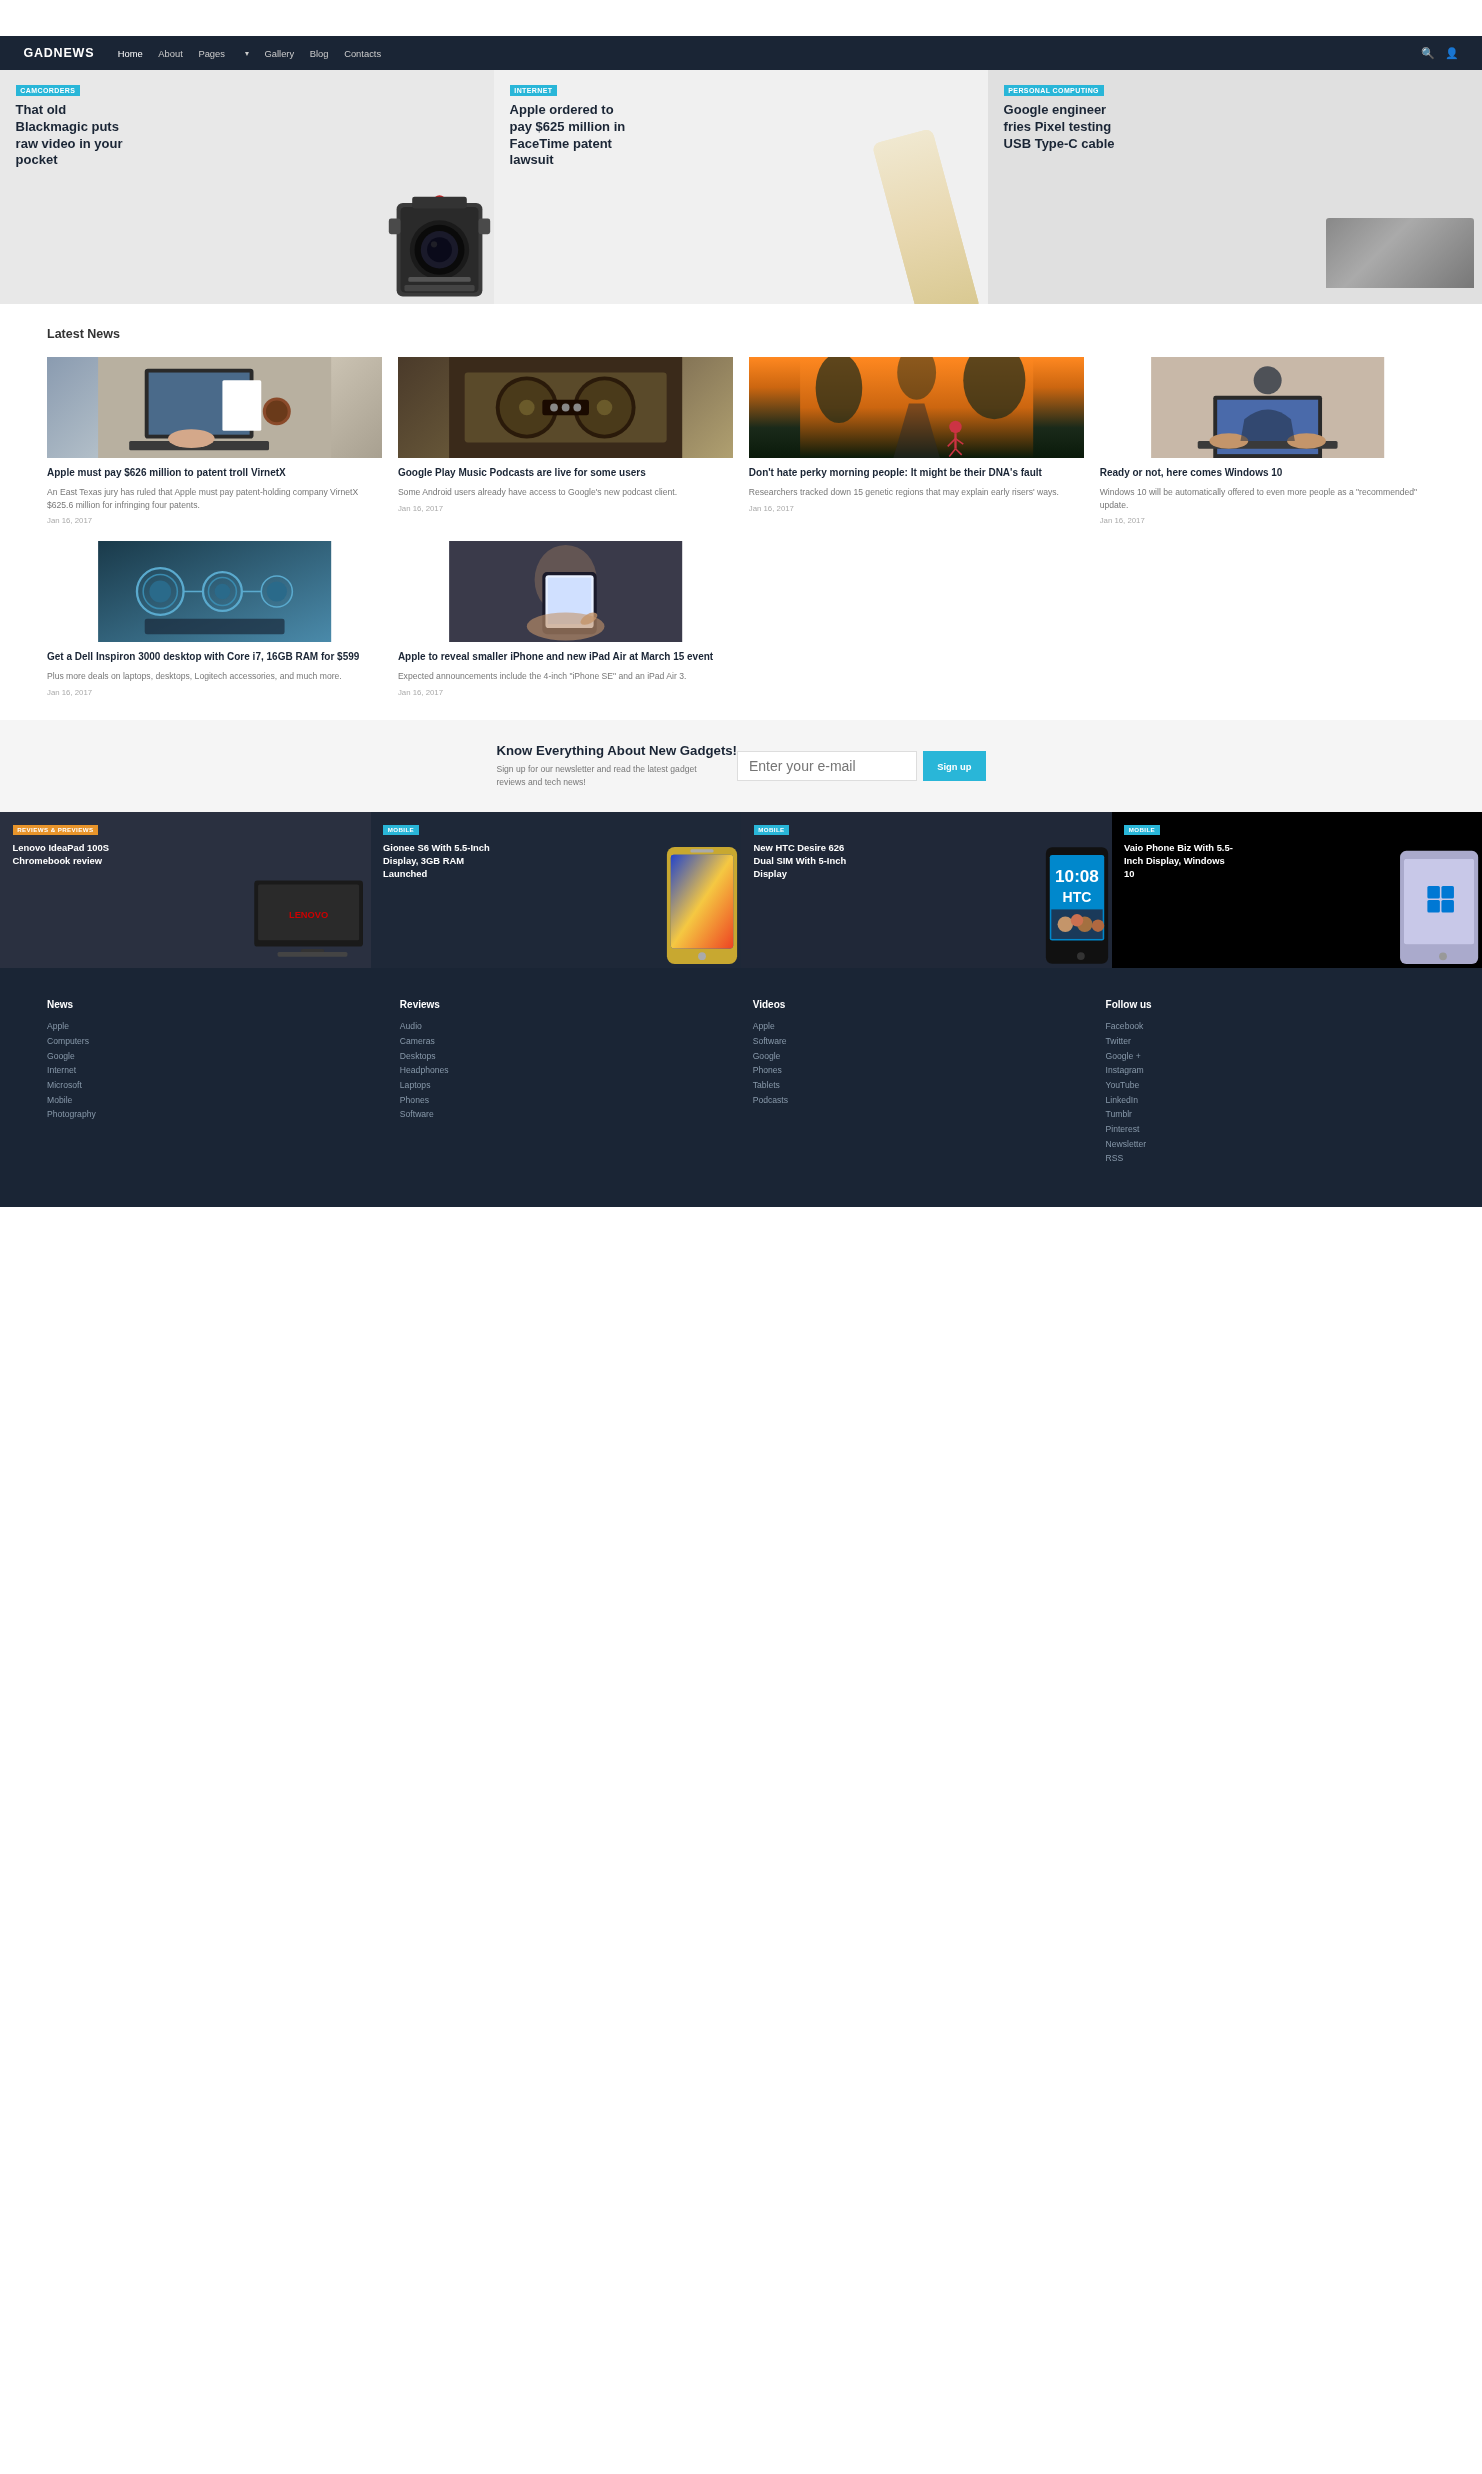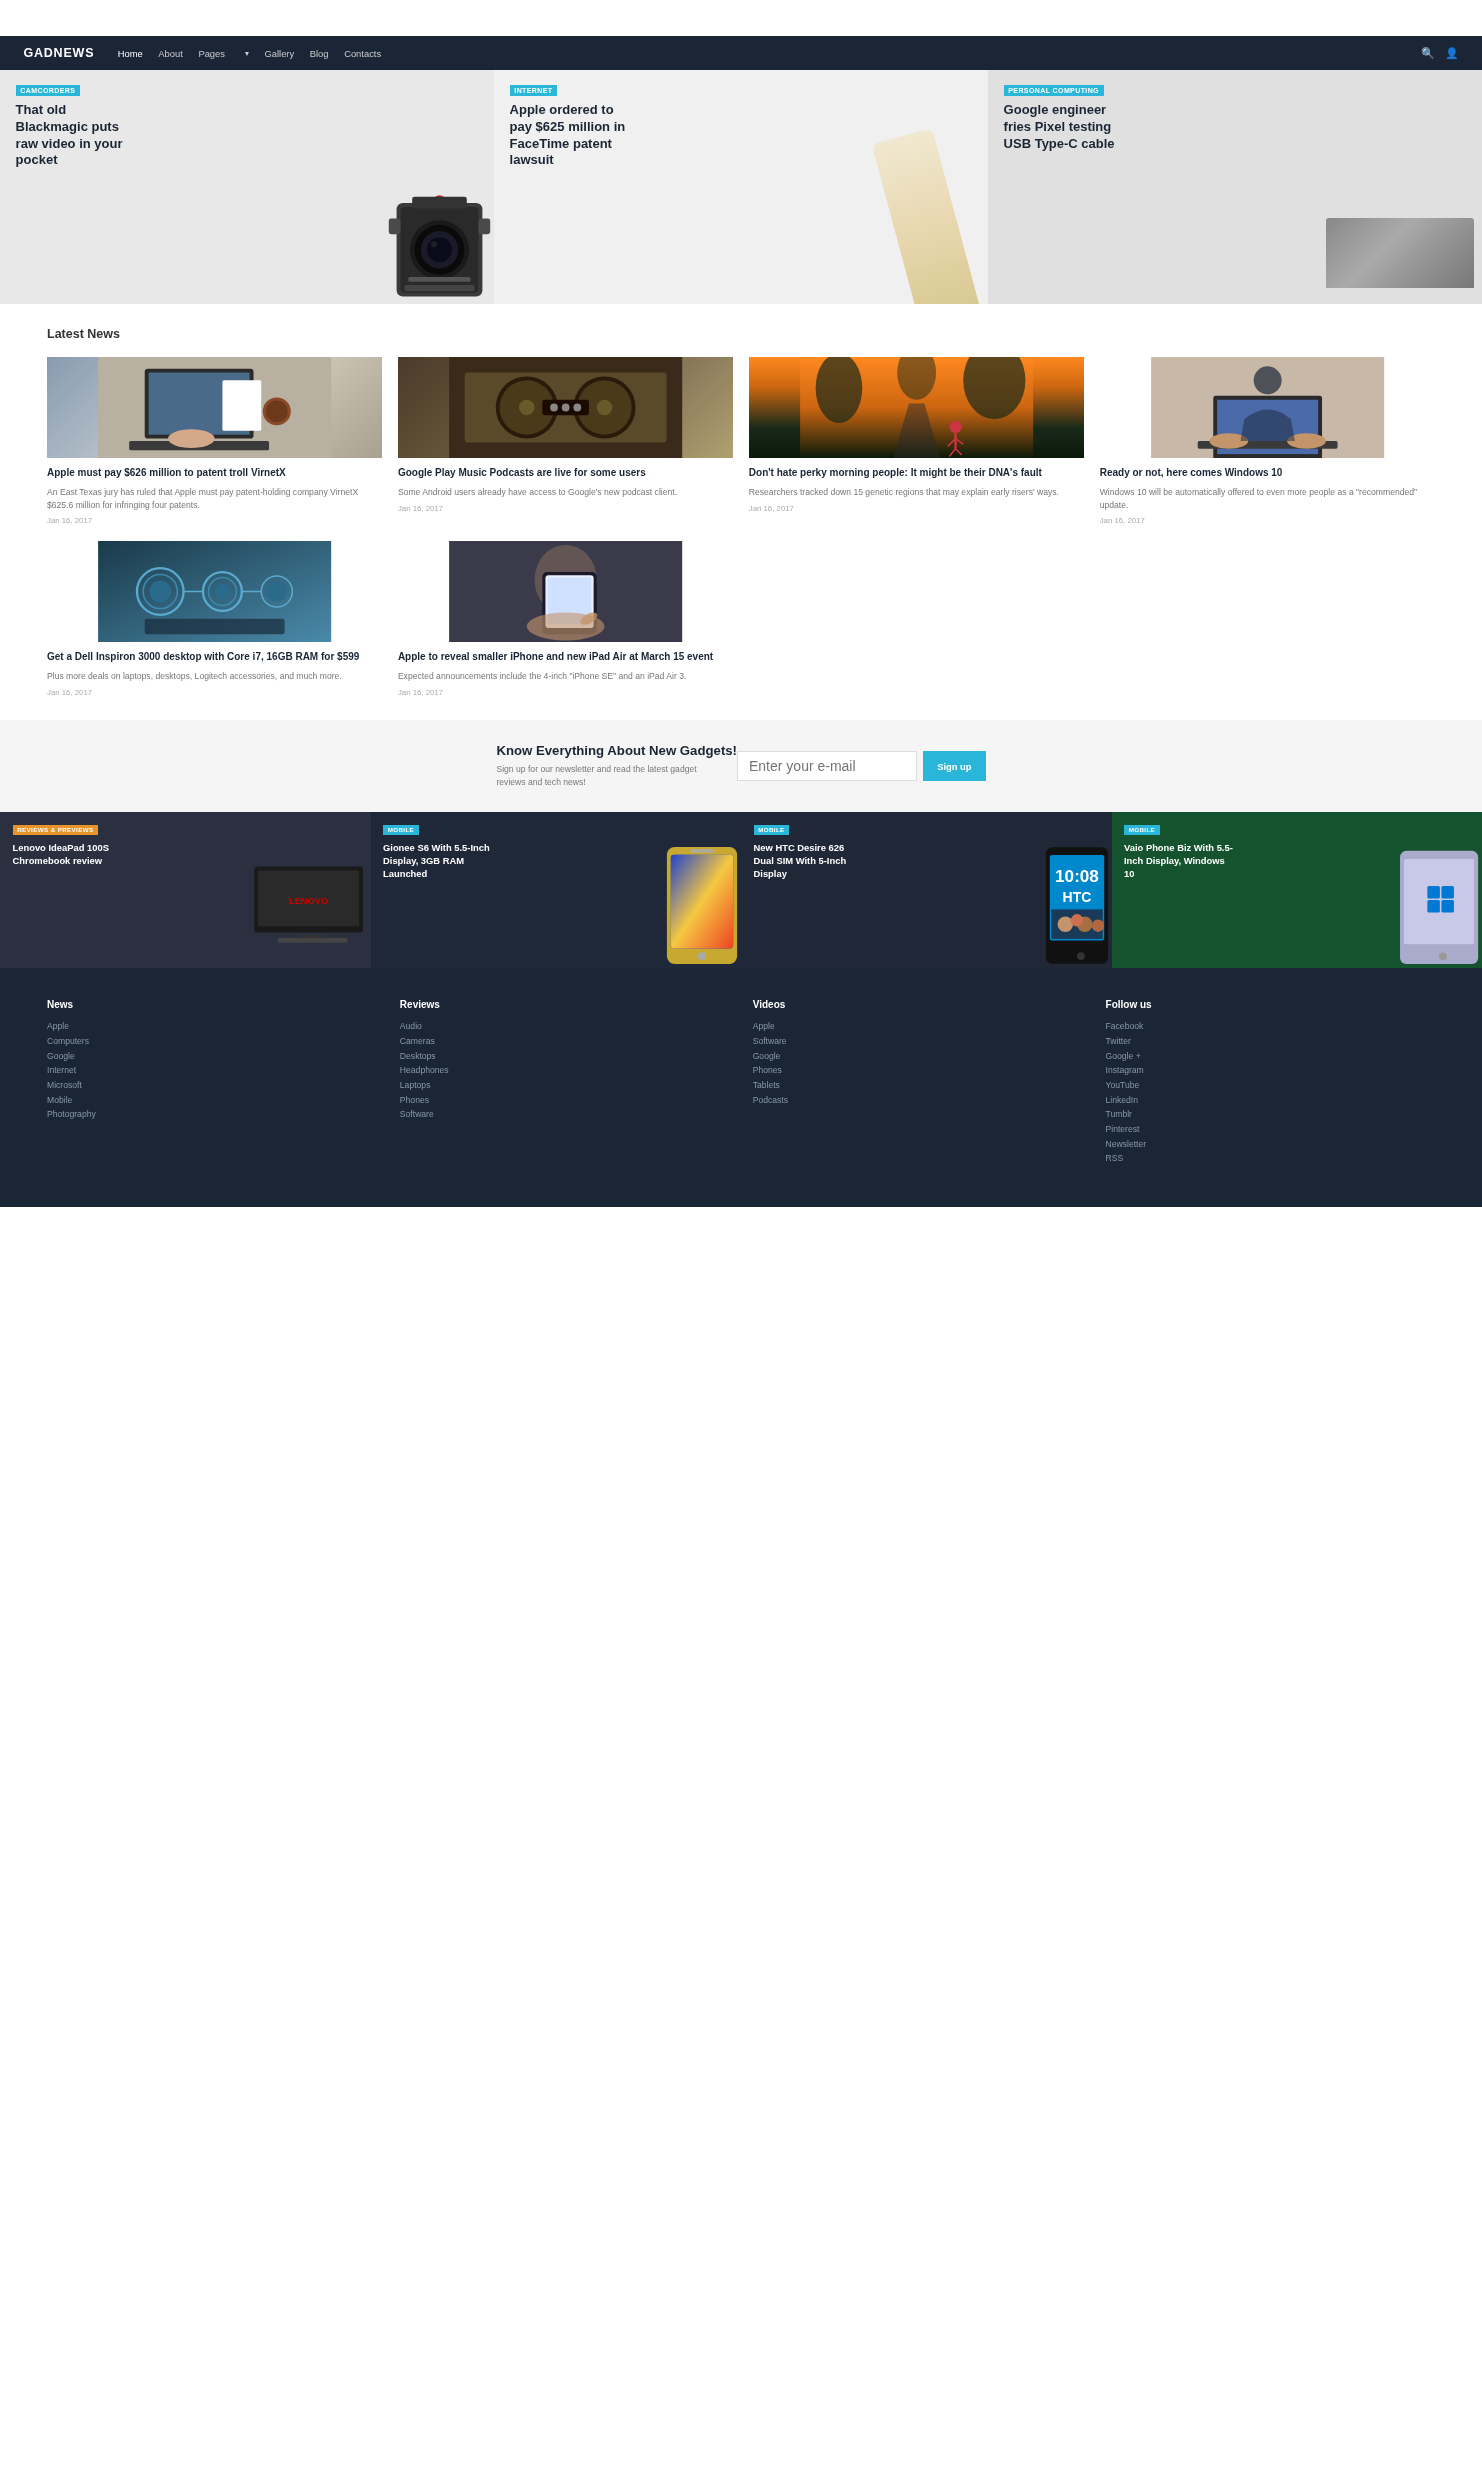--- a/index.html
+++ b/index.html
@@ -154,21 +154,21 @@
     }
     .featured-item {
       flex: 1;
       position: relative;
       padding: 11px 12.5px;
       overflow: hidden;
     }
     .featured-item-1 { background: #2a3040; }
     .featured-item-2 { background: #1e2838; }
     .featured-item-3 { background: #202838; }
-    .featured-item-4 { background: #14532d; }
+    .featured-item-4 { background: #000000; }
     .featured-badge {
       display: inline-block;
       color: #fff;
       font-size: 6.2px;
       padding: 1.6px 4.7px;
       font-weight: bold;
       letter-spacing: 0.4px;
       margin-bottom: 6.2px;
     }
     .featured-badge.reviews { background: #e8942a; }
@@ -485,21 +485,21 @@
     <input type="email" placeholder="Enter your e-mail" style="">
     <button>Sign up</button>
   </div>
 </section>
 
 <section class="featured">
 
   <div class="featured-item featured-item-1">
     <div class="featured-badge reviews">REVIEWS &amp; PREVIEWS</div>
     <div class="featured-title">Lenovo IdeaPad 100S Chromebook review</div>
-    <div style="position:absolute;bottom:16px;right:0;width:117px;height:101px;">
+    <div style="position:absolute;bottom:2px;right:0;width:117px;height:101px;">
       <svg viewBox="0 0 150 130" width="117" height="101" style="font-size:13px">
         <rect x="0" y="20" width="140" height="85" rx="4" fill="#1a1a1a"></rect>
         <rect x="5" y="25" width="130" height="72" rx="2" fill="#2a2a2a"></rect>
         <rect x="60" y="108" width="30" height="8" rx="2" fill="#333"></rect>
         <rect x="30" y="112" width="90" height="6" rx="2" fill="#444"></rect>
 
         <text x="70" y="68" fill="#cc0000" font-size="12" font-weight="bold" text-anchor="middle">LENOVO</text>
       </svg>
     </div>
   </div>

